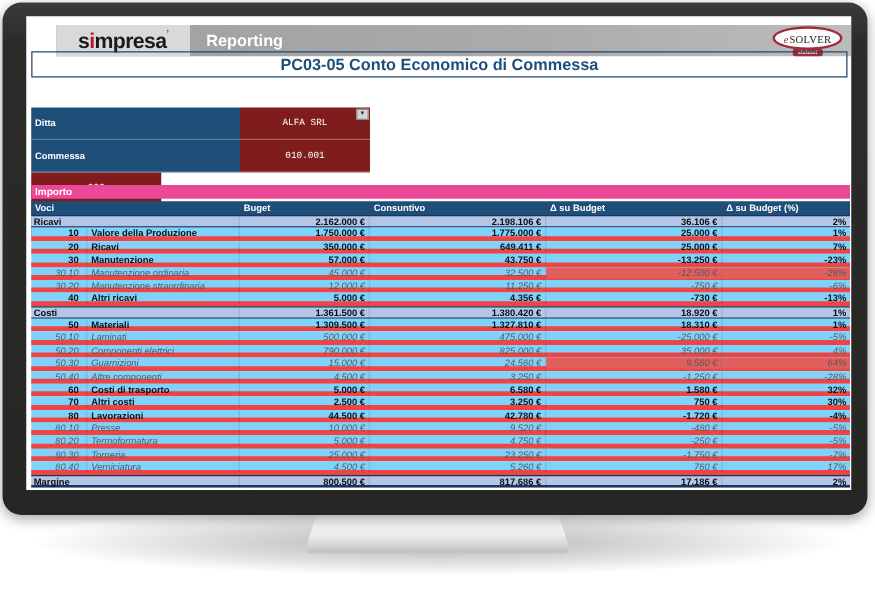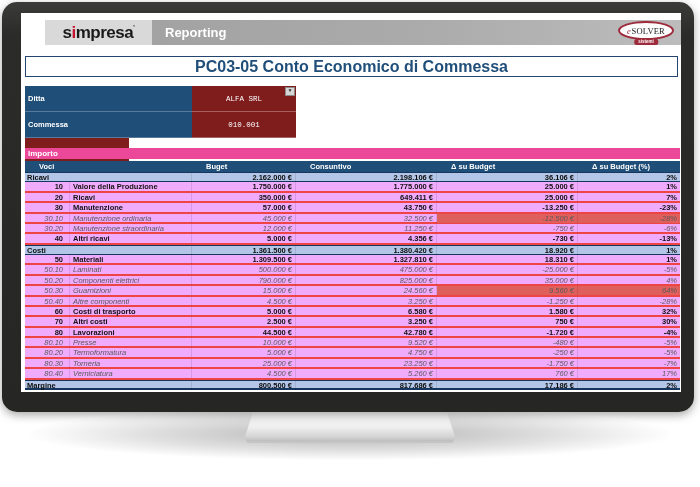--- a/index.html
+++ b/index.html
@@ -53,23 +53,23 @@
   }
   .esolver .oval .e{font-style:italic;color:#9e2b3c;margin-right:0.5px;}
   .esolver .ribbon{
     position:absolute;left:50%;transform:translateX(-50%);bottom:-1px;
     background:#9e2b3c;color:#ffffff;font-size:4.5px;font-weight:bold;
     padding:0 4px;height:6px;line-height:6px;border-radius:2px;
   }
 
   
   .titlebox{
-    position:absolute;left:4px;top:43px;width:653px;height:21px;
+    position:absolute;left:4px;top:28px;width:653px;height:21px;
     border:1px solid #24466e;display:flex;align-items:center;justify-content:center;
-    color:#1F4E79;font-weight:bold;font-size:16px;
+    color:#1F4E79;font-weight:bold;font-size:13px;
   }
 
   
   .filters{position:absolute;left:4px;top:73px;width:271px;}
   .frow{display:flex;height:26px;}
   .flabel{
     width:167px;background:#1F4E79;color:#ffffff;font-size:7.5px;font-weight:bold;
     display:flex;align-items:center;padding-left:3px;
     border-bottom:1px solid rgba(255,255,255,0.25);
   }
@@ -87,25 +87,25 @@
   
   .report-table{position:absolute;left:4px;top:135px;width:655px;}
   .importo-row{
     height:11px;background:#ec4899;color:#ffffff;font-size:8px;font-weight:bold;
     display:flex;align-items:center;padding-left:3px;margin-bottom:2px;
   }
   .cols-header{
     height:11px;background:#1F4E79;color:#ffffff;font-size:7.5px;font-weight:bold;
     display:grid;grid-template-columns:167px 104px 141px 141px 102px;align-items:center;
   }
-  .cols-header div{padding-left:14px;}
+  .cols-header div{padding-left:3px;}
   .trow{
     display:grid;grid-template-columns:45px 122px 104px 141px 141px 102px;
-    height:10.38px;align-items:center;font-size:7.5px;background:#f0abfc;
-    border-bottom:2px solid #ef4444;
+    height:10.38px;align-items:center;font-size:7.5px;background:#7dd3fc;
+    border-bottom:4px solid #ef4444;
   }
   .trow>div{height:100%;display:flex;align-items:center;border-right:1px solid rgba(0,0,0,0.10);}
   .trow>div:last-child{border-right:none;}
   .c-code{justify-content:flex-end;padding-right:6px;}
   .c-desc{justify-content:flex-start;padding-left:3px;}
   .c-num{justify-content:flex-end;padding-right:3px;}
   .trow.group{font-weight:bold;color:#111111;}
   .trow.detail{font-style:italic;color:#595959;}
   .trow.section{
     background:#B4C6E7;font-weight:bold;color:#0c0c0c;

